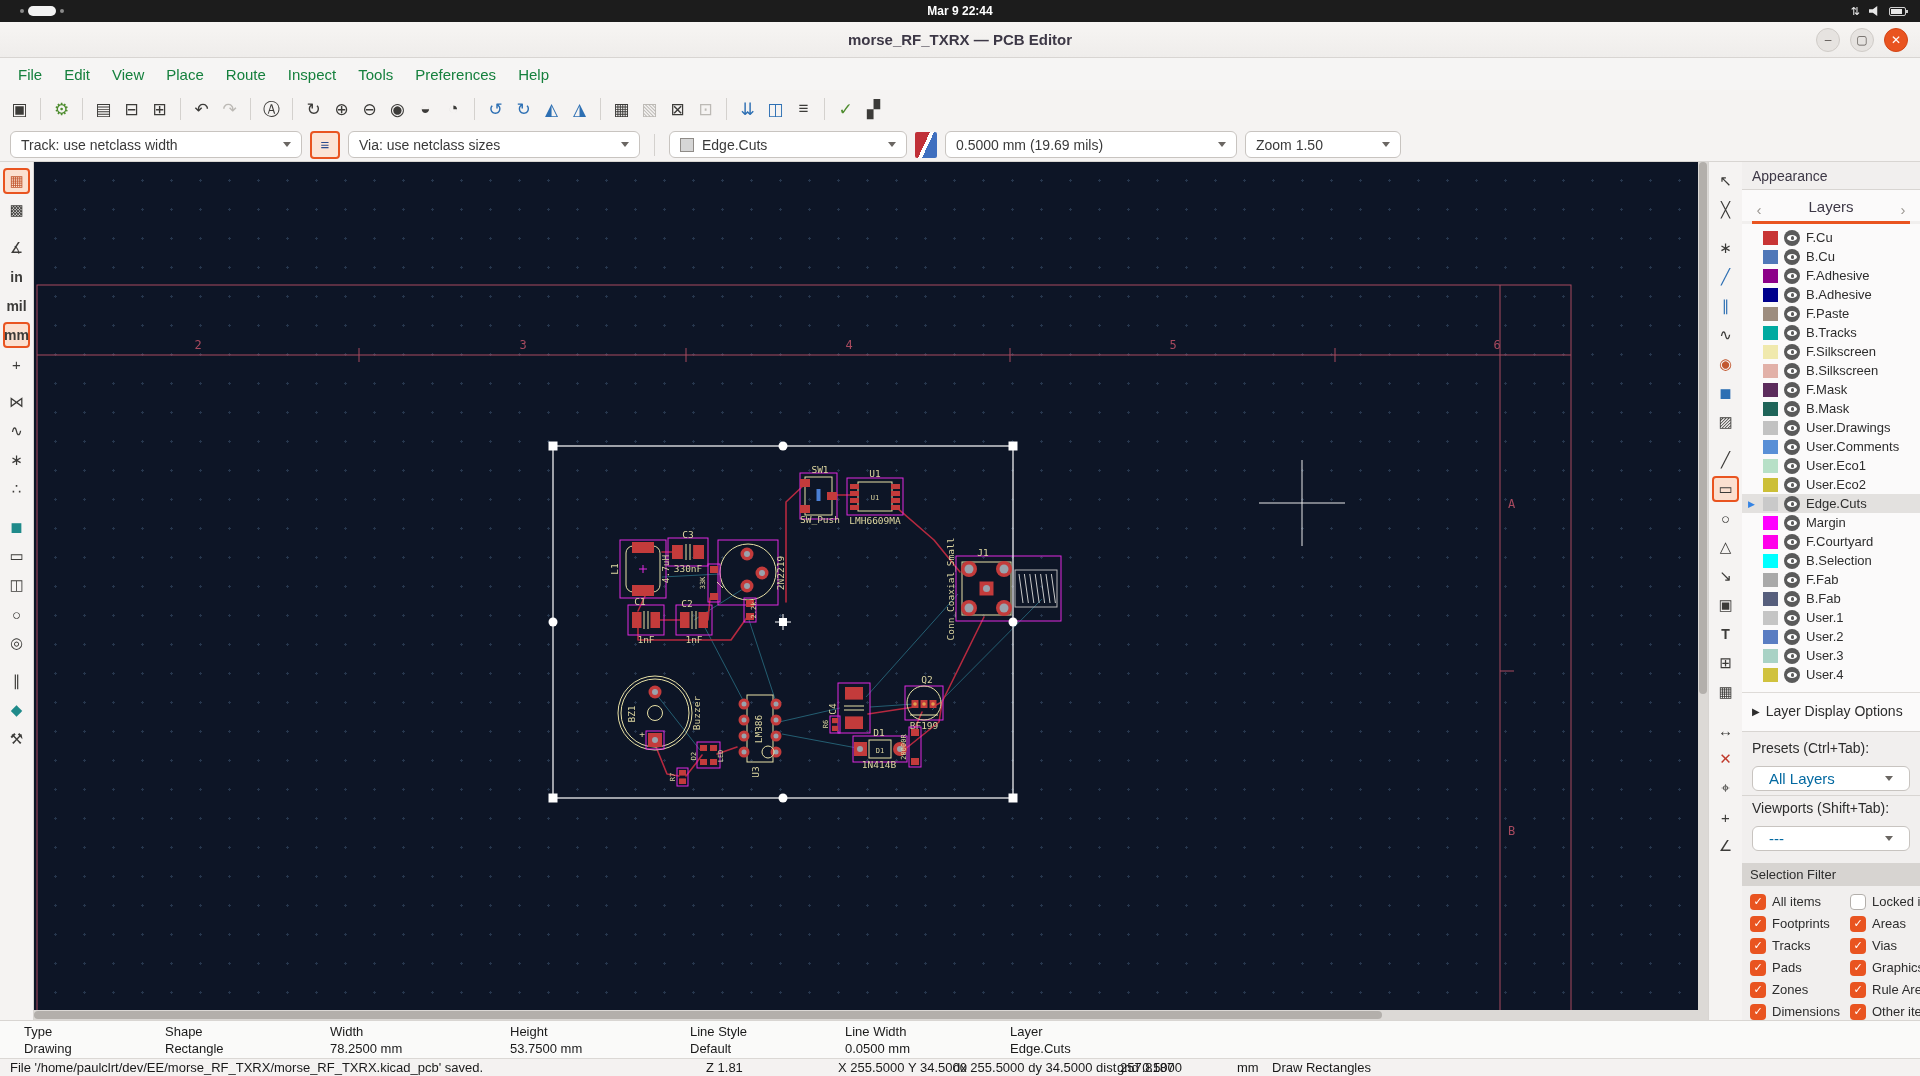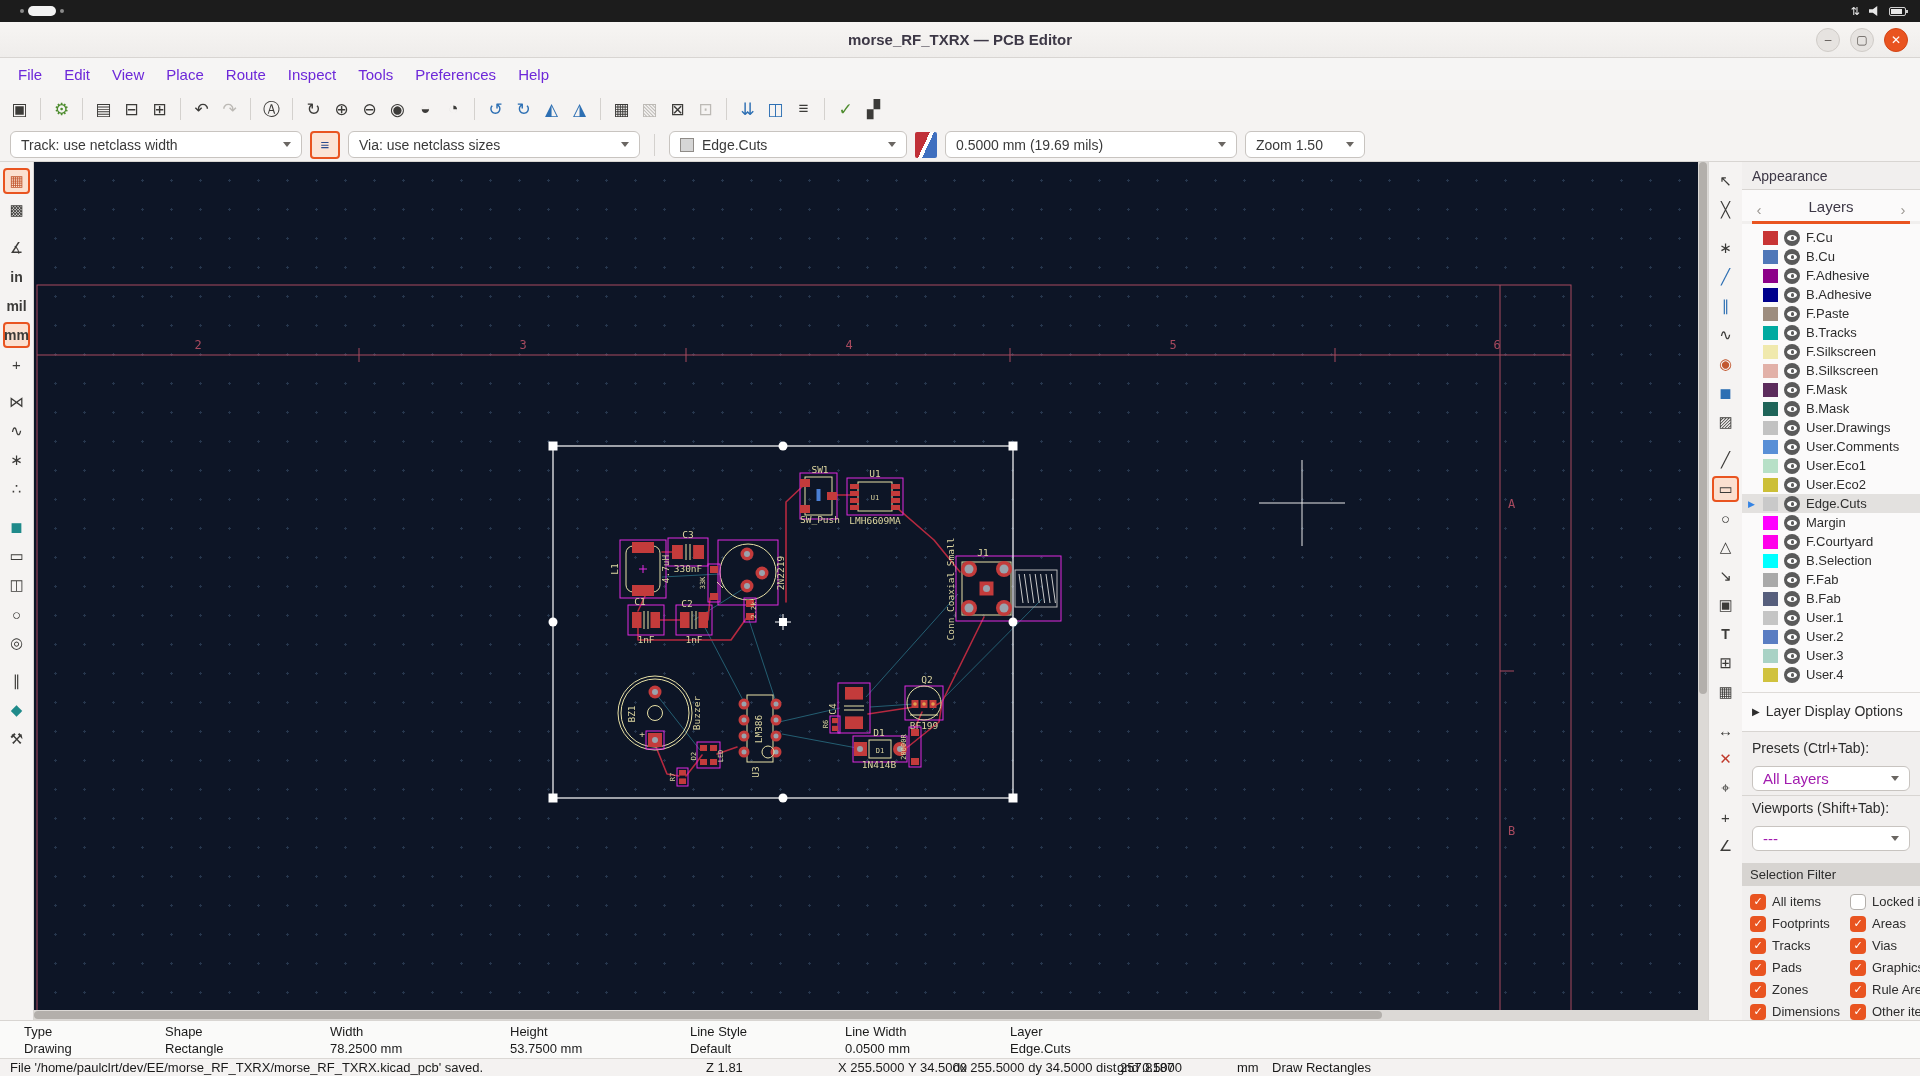--- a/index.html
+++ b/index.html
@@ -21,21 +21,21 @@
 
   
   .titlebar { height:36px; background:linear-gradient(#f7f5f3,#efedeb); border-bottom:1px solid #d8d5d2; display:flex; align-items:center; justify-content:center; position:relative; flex:0 0 auto; }
   .titlebar .title { font-size:15px; font-weight:bold; color:#3d3846; }
   .winbtns { position:absolute; right:12px; display:flex; gap:10px; }
   .winbtn { width:24px; height:24px; border-radius:50%; background:#e6e3e0; border:1px solid #d0ccc8; display:flex; align-items:center; justify-content:center; font-size:12px; color:#5a5550; }
   .winbtn.close { background:#e95420; border-color:#d34516; color:#fff; }
 
   
   .menubar { height:32px; background:#f6f5f4; display:flex; align-items:center; padding-left:8px; gap:2px; flex:0 0 auto; }
-  .menu-item { padding:4px 10px; font-size:15px; color:#6d28d9; border-radius:4px; }
+  .menu-item { padding:4px 10px; font-size:15px; color:#15803d; border-radius:4px; }
 
   
   .toolbar1 { height:38px; background:#f5f3f2; display:flex; align-items:center; padding-left:6px; gap:1px; flex:0 0 auto; }
   .tbtn { width:27px; height:28px; display:flex; align-items:center; justify-content:center; font-size:17px; border-radius:4px; }
   .tsep { width:1px; height:22px; background:#d4d1ce; margin:0 6px; }
 
   
   .toolbar2 { height:34px; background:#f5f3f2; border-bottom:1px solid #d8d5d2; display:flex; align-items:center; padding-left:10px; gap:8px; flex:0 0 auto; }
   .dd { height:27px; background:#fff; border:1px solid #c8c4c0; border-radius:6px; display:flex; align-items:center; padding:0 10px; font-size:14px; color:#3a3a3a; gap:8px; }
   .dd .lbl { white-space:nowrap; }
@@ -76,21 +76,21 @@
   .layer-row.sel { background:#e3e1df; }
   .lmark { width:9px; font-size:9px; color:#3584e4; }
   .lswatch { width:15px; height:14px; flex:0 0 auto; }
   .eye { width:16px; height:16px; border-radius:50%; background:#5a5a5a; position:relative; flex:0 0 auto; }
   .eye::after { content:""; position:absolute; left:3px; right:3px; top:5px; bottom:5px; background:#fff; border-radius:50%; }
   .eye::before { content:""; position:absolute; left:6.5px; top:6.5px; width:3.5px; height:3.5px; background:#5a5a5a; border-radius:50%; z-index:1; }
   .lname { font-size:13px; color:#2d2d2d; white-space:nowrap; }
   .ldo { background:#fbfafa; border-top:1px solid #dedbd8; padding:10px 10px 12px; font-size:14px; color:#2d2d2d; display:flex; align-items:center; gap:6px; }
   .ldo .tri { font-size:10px; }
   .presets { border-top:1px solid #d8d5d2; padding:8px 10px 4px; font-size:14px; }
-  .pdd { margin:6px 10px 4px; height:30px; background:#fff; border:1px solid #c8c4c0; border-radius:6px; display:flex; align-items:center; padding:0 10px; font-size:15px; color:#a21caf; }
+  .pdd { margin:6px 10px 4px; height:30px; background:#fff; border:1px solid #c8c4c0; border-radius:6px; display:flex; align-items:center; padding:0 16px; font-size:15px; color:#0369a1; }
   .sf-header { background:#d7d4d1; font-size:13px; padding:4px 8px; margin-top:8px; color:#2d2d2d; }
   .sf-grid { background:#f1efee; padding:8px 0 0 8px; display:grid; grid-template-columns:100px 1fr; row-gap:6px; }
   .sf-item { display:flex; align-items:center; gap:6px; white-space:nowrap; overflow:hidden; font-size:13px; }
   .cb { width:16px; height:16px; border-radius:4px; background:#e95420; color:#fff; font-size:11px; display:flex; align-items:center; justify-content:center; flex:0 0 auto; }
   .cb.un { background:#fff; border:1px solid #b3afab; }
 
   
   .propsbar { height:38px; background:#fafaf9; position:relative; border-top:1px solid #d8d5d2; flex:0 0 auto; font-size:13px; }
   .propsbar .pl { position:absolute; top:3px; color:#1a1a1a; }
   .propsbar .pv { position:absolute; top:20px; color:#1a1a1a; }
@@ -101,20 +101,21 @@
 <body>
 
 <div class="col">
 
   <div class="topbar">
     <div class="rec-ind">
       <span class="rec-dot"></span>
       <span class="rec-pill"></span>
       <span class="rec-dot"></span>
     </div>
+    <div class="clock">Mar 9  22:44</div>
     <div class="tray">
       <span class="net">⇅</span>
       <span class="speaker"></span>
       <span class="battery"></span>
     </div>
   </div>
 
   <div class="titlebar">
     <span class="title">morse_RF_TXRX — PCB Editor</span>
     <div class="winbtns">
@@ -191,21 +192,21 @@
     <div class="dd" style="width:238px">
       <span class="swatch"></span>
       <span class="lbl">Edge.Cuts</span>
         <span class="caret"></span>
     </div>
     <span class="layerpair"></span>
     <div class="dd" style="width:292px">
       <span class="lbl">0.5000 mm (19.69 mils)</span>
         <span class="caret"></span>
     </div>
-    <div class="dd" style="width:120px">
+    <div class="dd" style="width:156px">
       <span class="lbl">Zoom 1.50</span>
         <span class="caret"></span>
     </div>
   </div>
 
   <div class="main">
     <div class="sidetools left">
         <div class="stbtn active-tool" style="color: rgb(194, 87, 47);">▦</div>
         <div class="stbtn">▩</div>
         <div class="ssep"></div>

